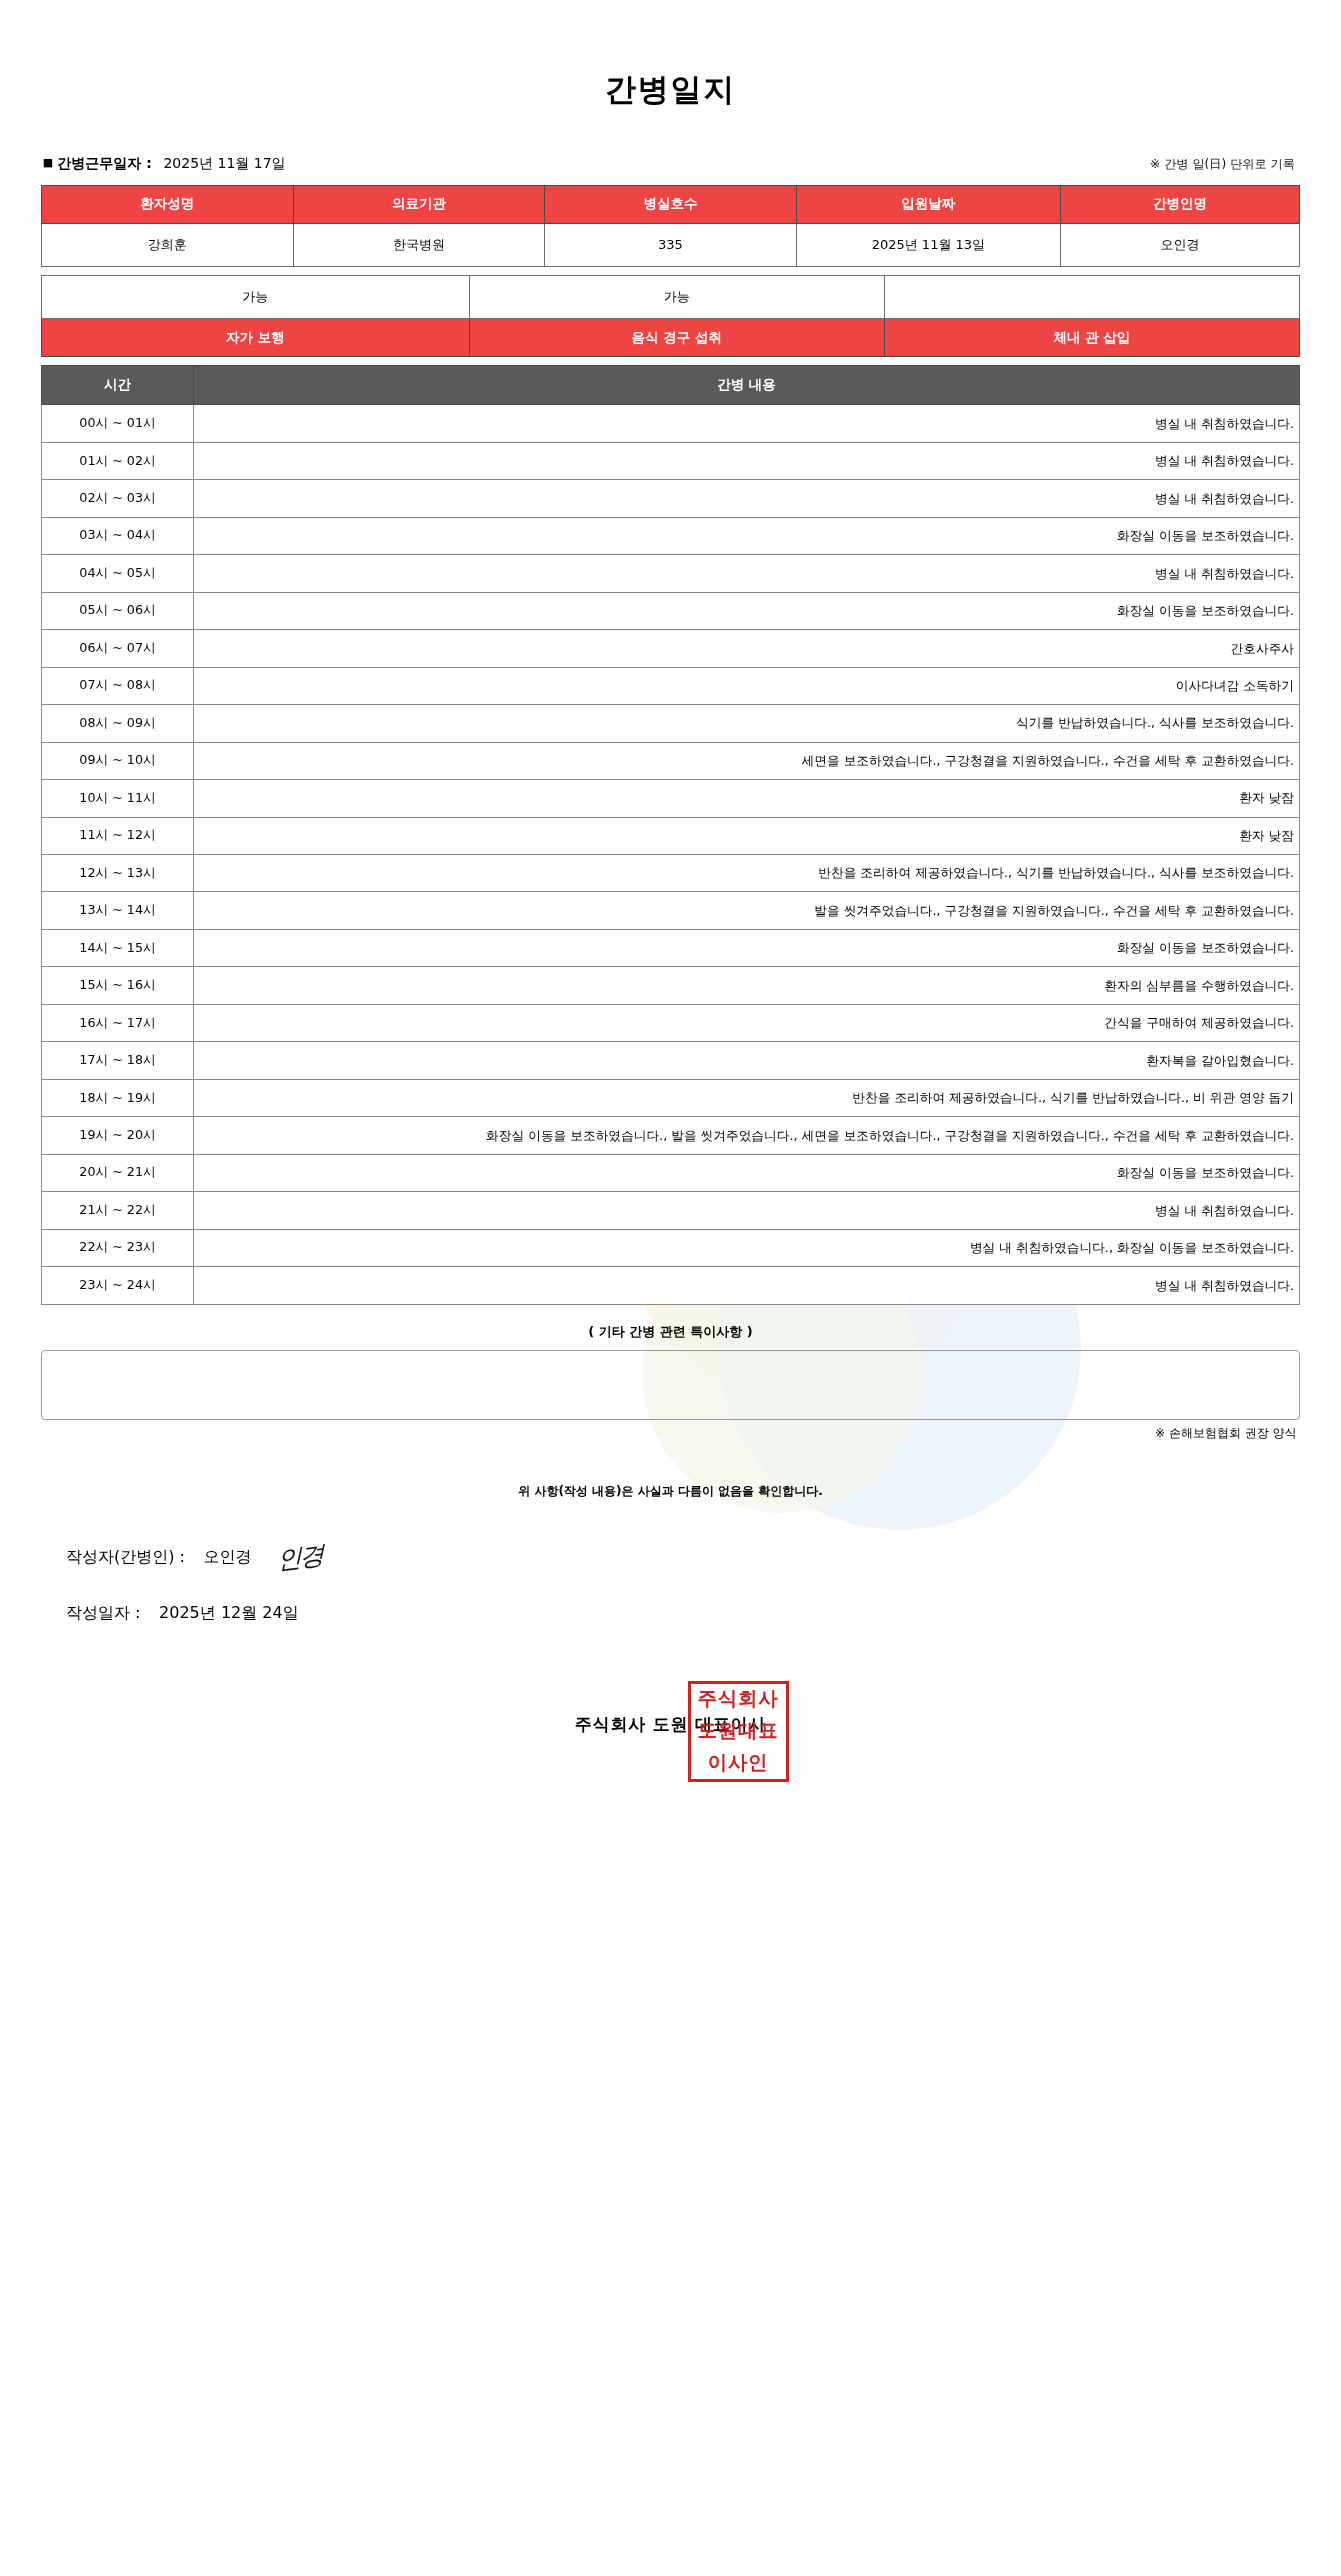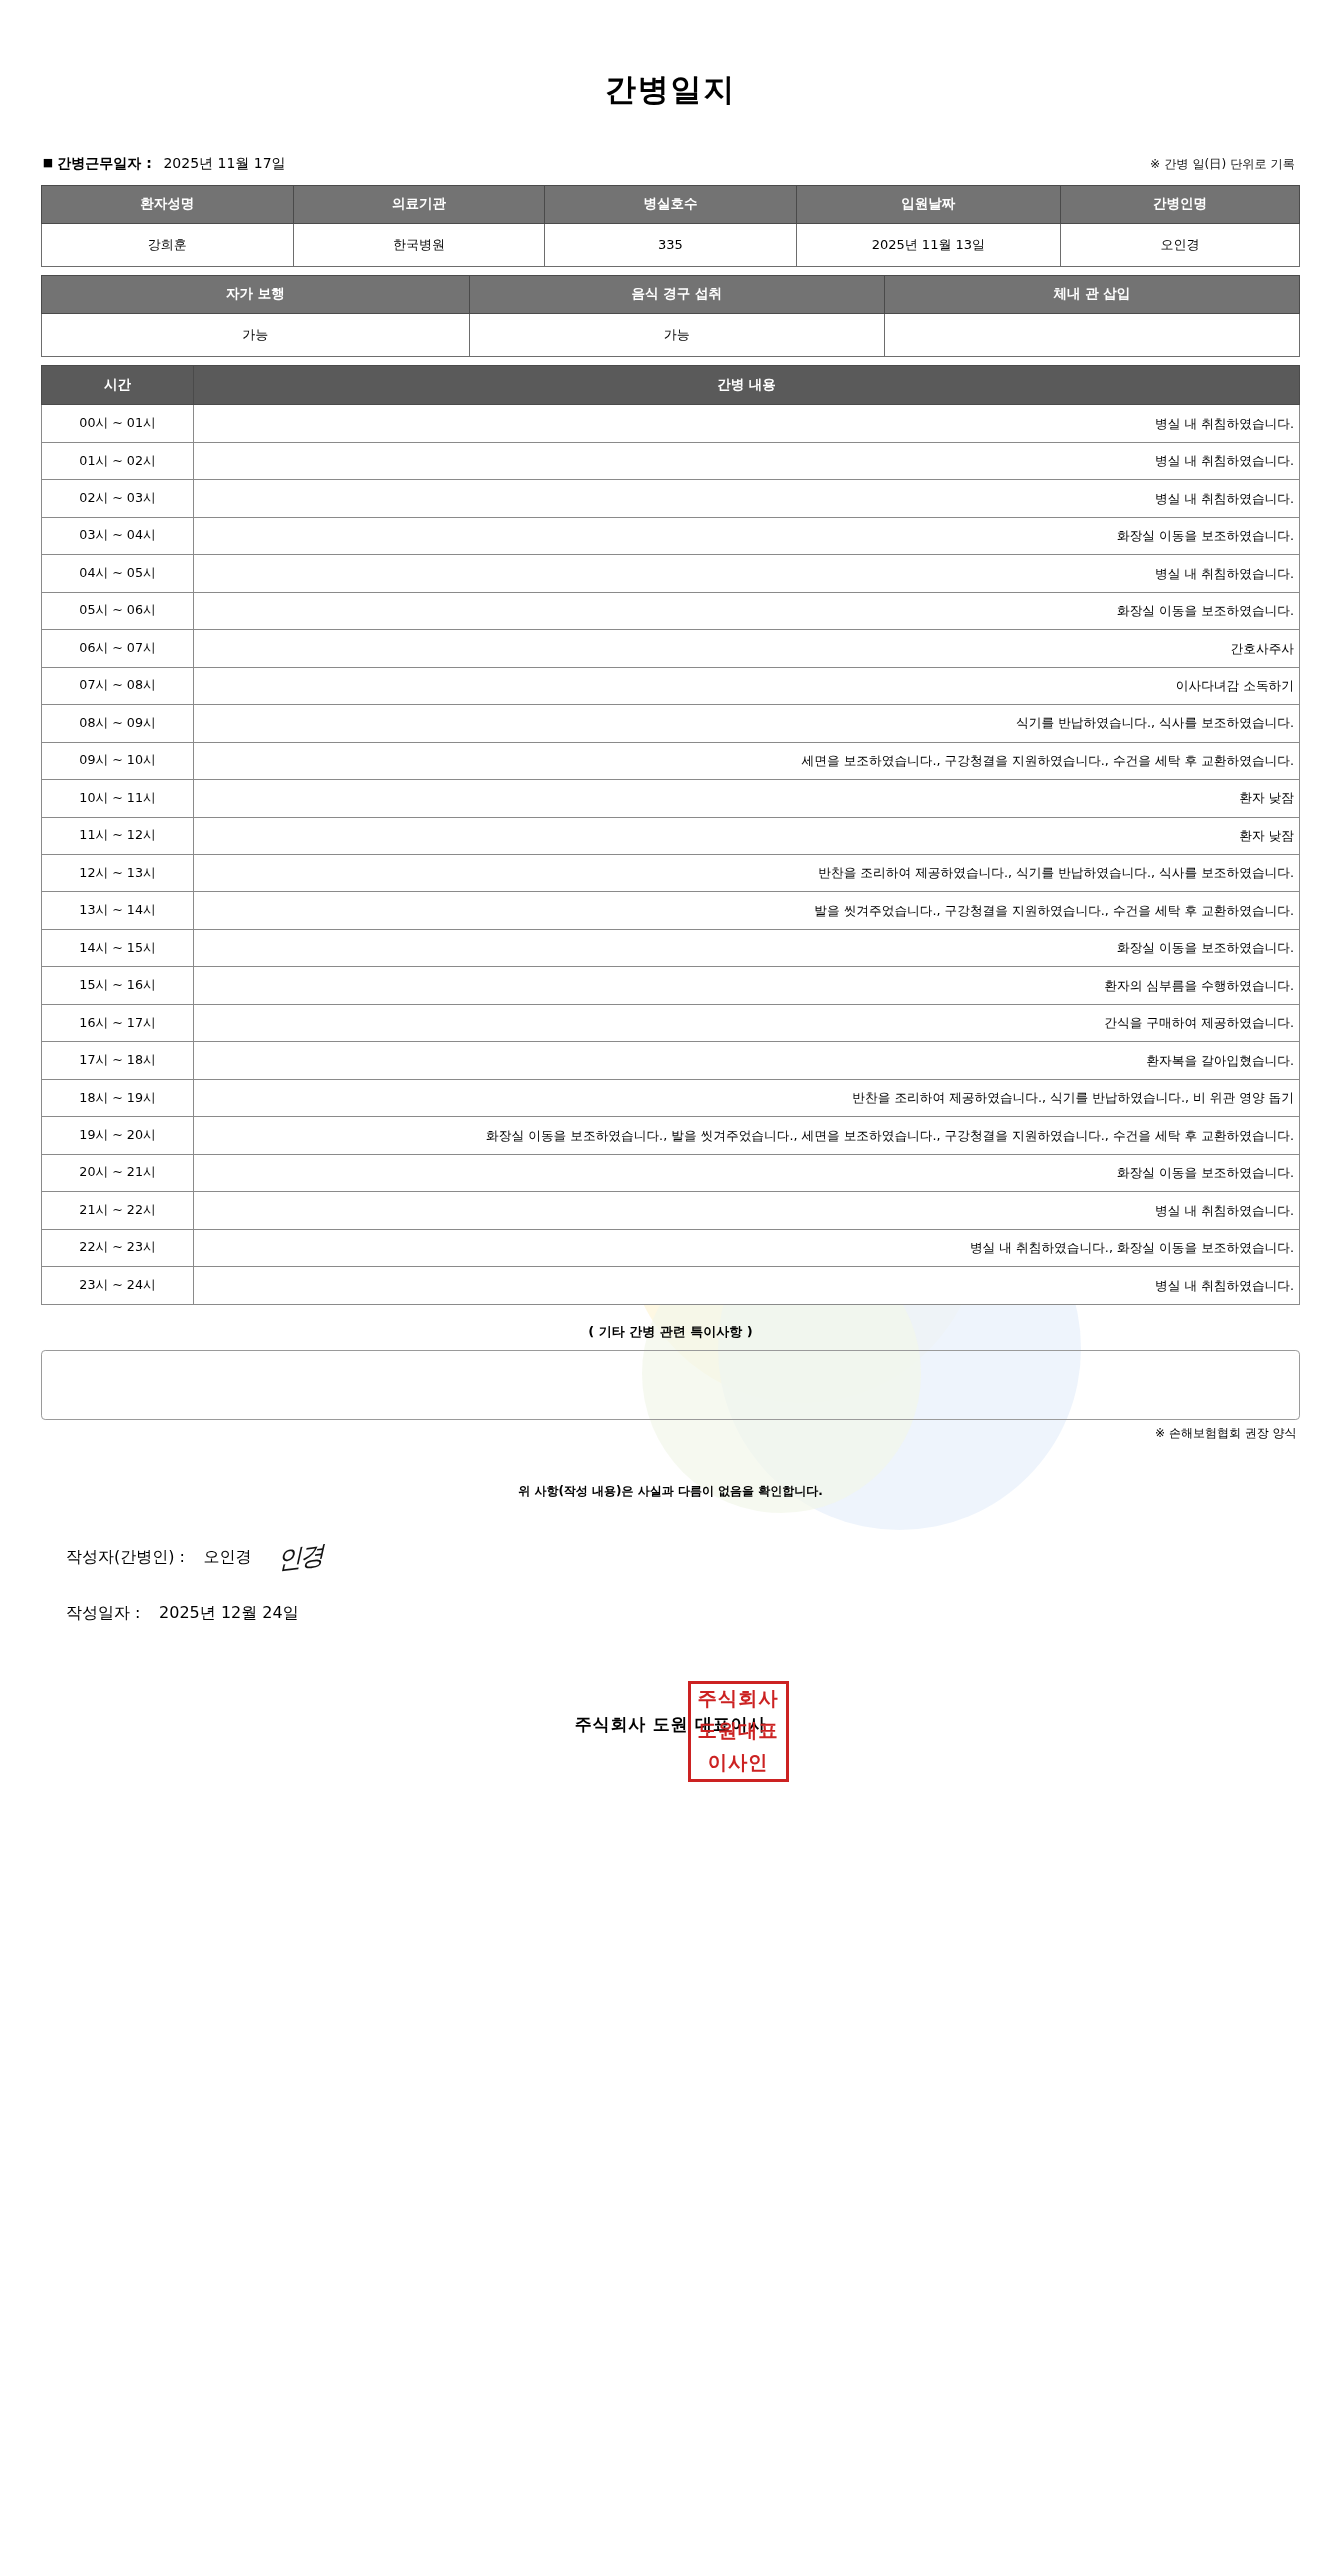--- a/index.html
+++ b/index.html
@@ -97,21 +97,21 @@
     margin-top: 12px;
     border: 1.3px solid #3b3b3b;
   }
   .tbl th, .tbl td {
     border: 0.8px solid #6d6d6d;
     text-align: center;
     font-size: 13px;
     padding: 7.6px 5px;
   }
   .tbl th {
-    background: #737373;
+    background: #ef4444;
     color: #ffffff;
     font-weight: bold;
     font-size: 13.5px;
     padding: 9.3px 5px;
     border-color: #4a4a4a;
   }
   .tbl td {
     background: #ffffff;
     height: 27px;
   }
@@ -282,28 +282,28 @@
       </table>
 
     <table class="tbl tbl2">
       <colgroup>
         <col style="width:34%">
           <col style="width:33%">
           <col style="width:33%">
       </colgroup>
       <tbody>
           <tr>
+        <td>가능</td>
+        <td>가능</td>
+        <td></td>
+      </tr>
+      <tr>
         <th>자가 보행</th>
         <th>음식 경구 섭취</th>
         <th>체내 관 삽입</th>
-      </tr>
-      <tr>
-        <td>가능</td>
-        <td>가능</td>
-        <td></td>
       </tr>
     </tbody>
       </table>
 
     <table class="log-table">
       <colgroup>
         <col style="width:152px">
           <col>
       </colgroup>
       <thead>

